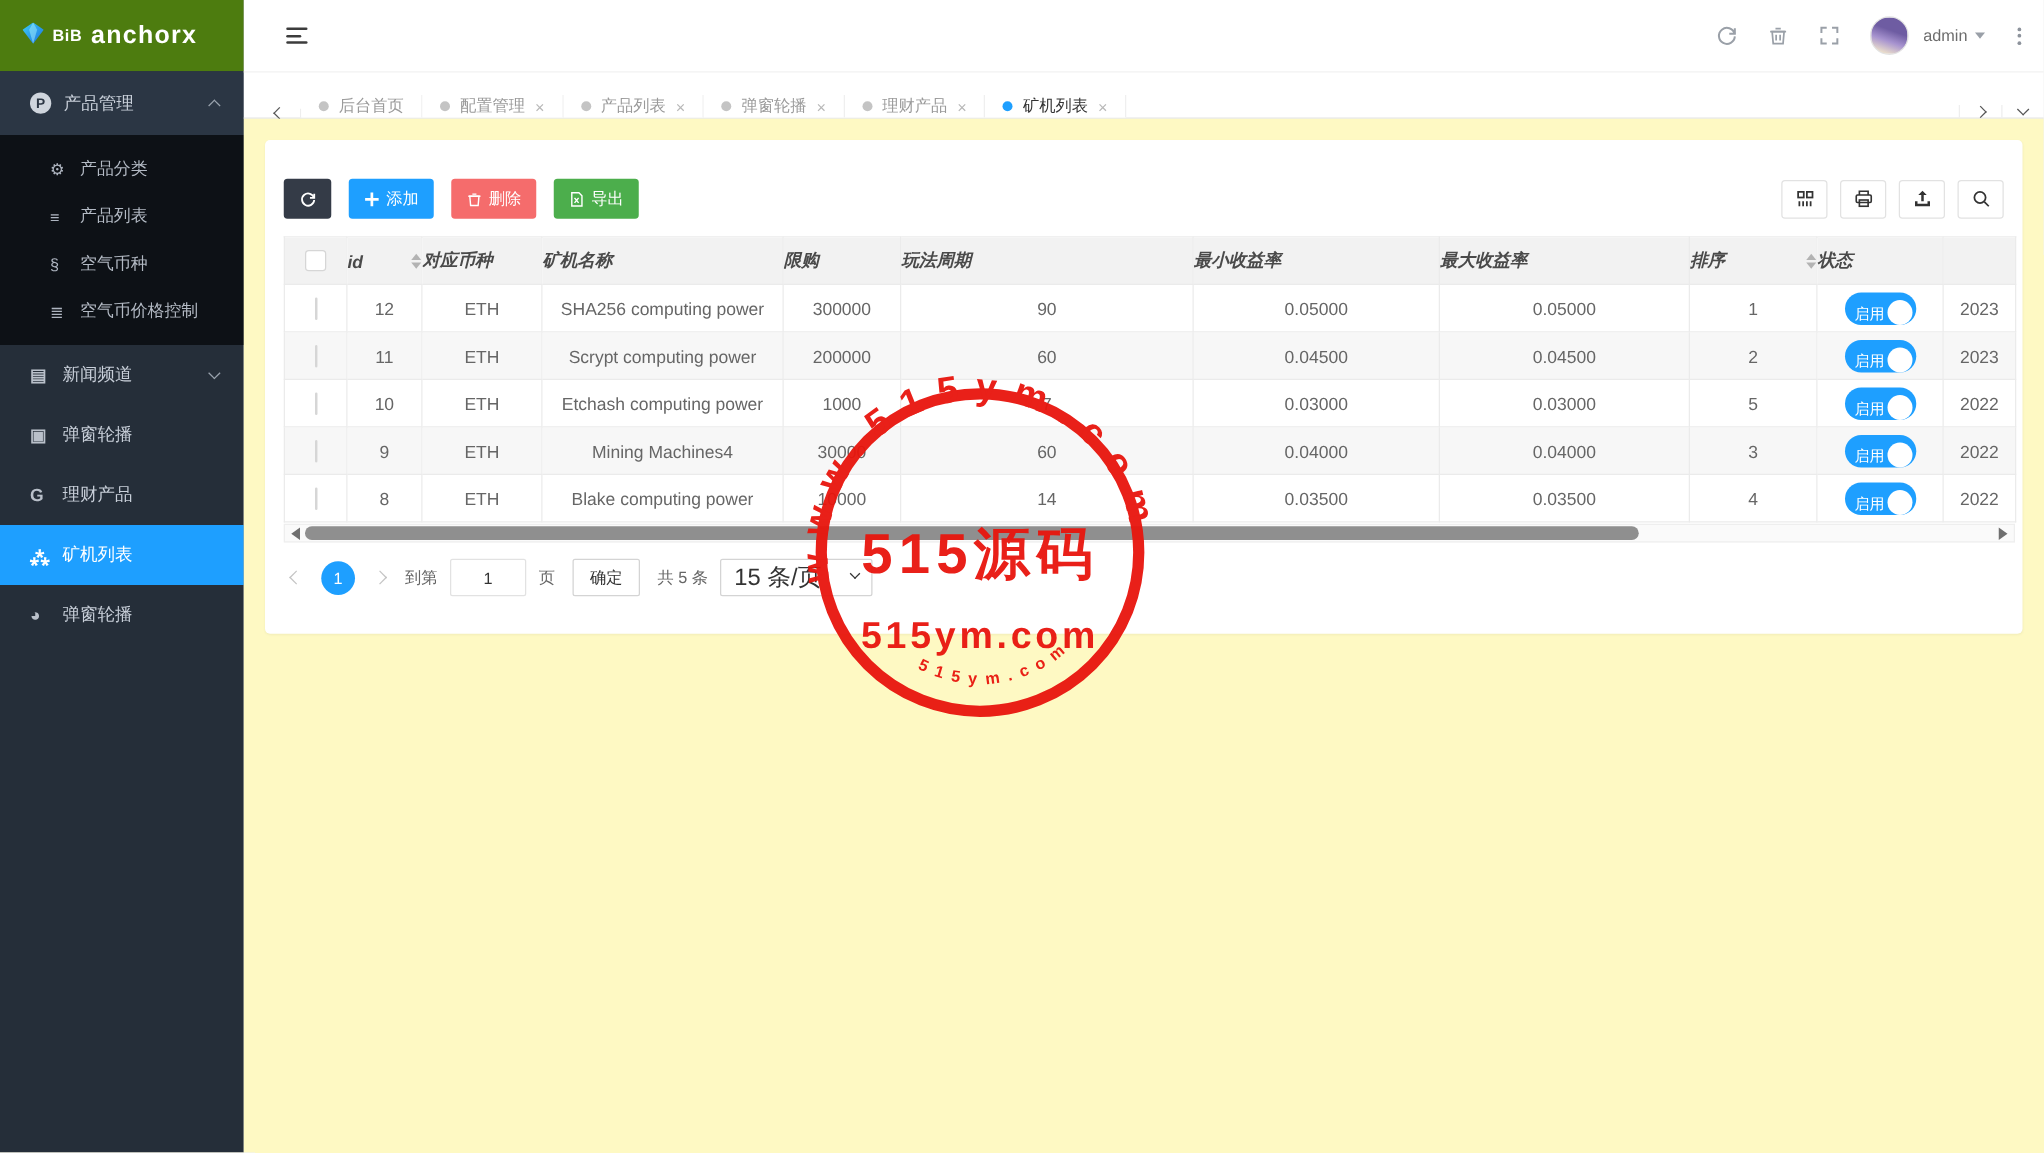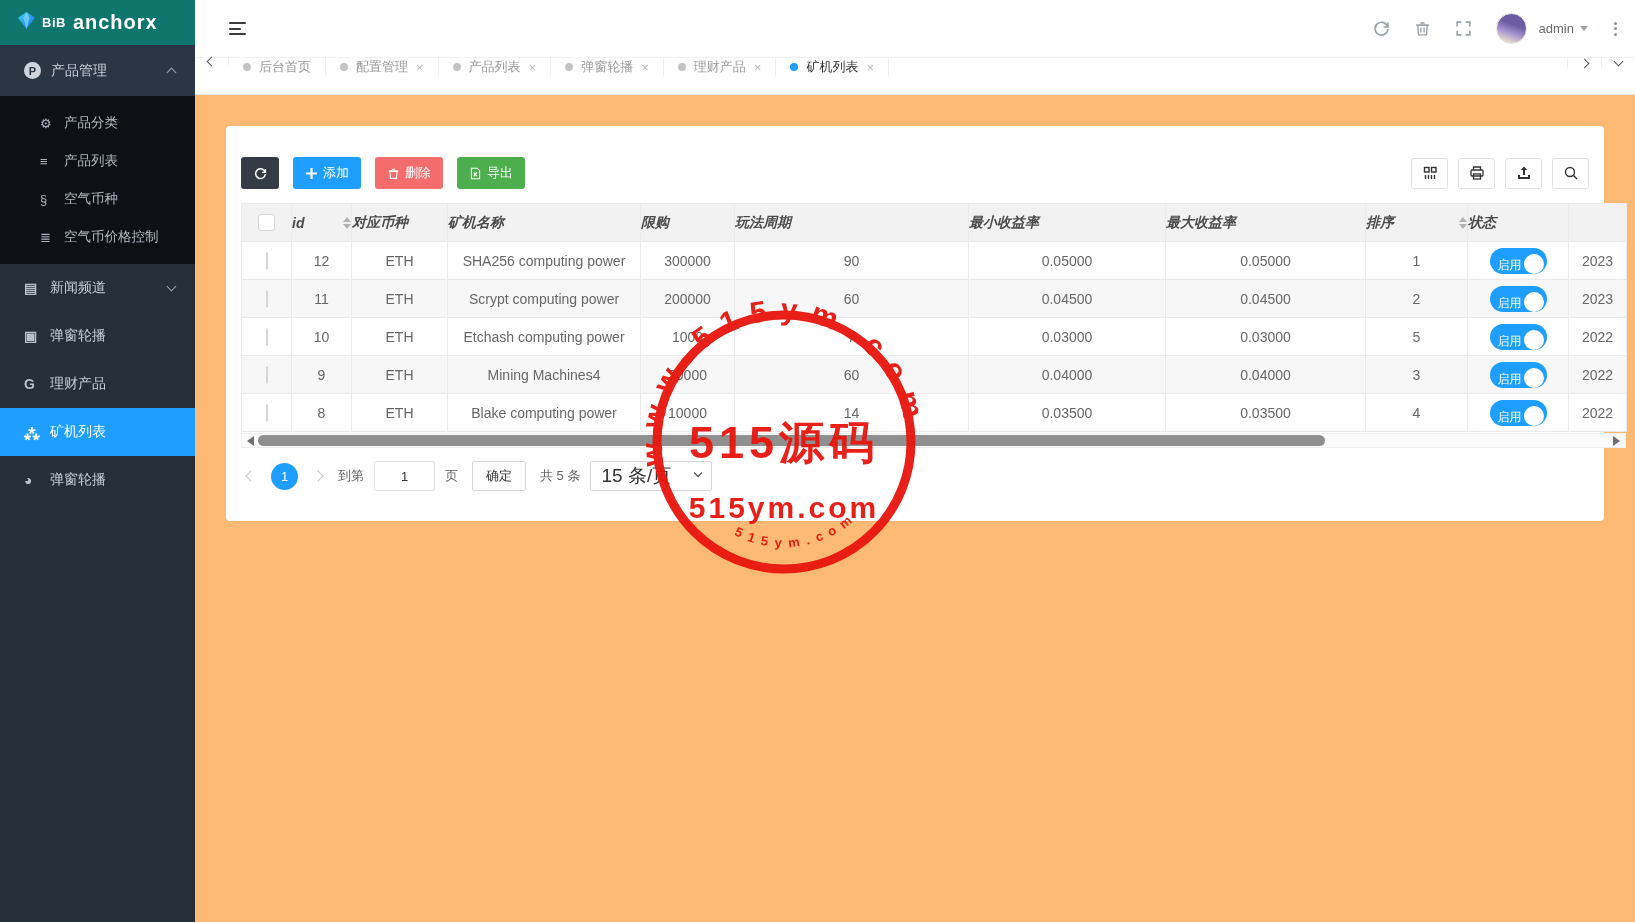--- a/index.html
+++ b/index.html
@@ -1,21 +1,21 @@
 <!DOCTYPE html>
 <html><head>
 <meta charset="utf-8">
 <style>
   * { margin:0; padding:0; box-sizing:border-box; }
   html,body { width:1635px; height:922px; overflow:hidden; font-family:"Liberation Sans", sans-serif; background:#eff1f4; }
   .app { position:relative; display:flex; width:1635px; height:922px; }
 
   
   .sidebar { width:195px; height:100%; background:#252e39; flex:0 0 195px; color:#c8cfd9; }
-  .logo { height:45px; background:#0f766e; display:flex; align-items:center; padding-left:18px; gap:7px; cursor:pointer; }
+  .logo { height:57px; background:#4d7c0f; display:flex; align-items:center; padding-left:18px; gap:7px; cursor:pointer; }
   .logo .bib { color:#fff; font-weight:bold; font-size:13px; letter-spacing:.5px; }
   .logo .brand-name { color:#fff; font-weight:bold; font-size:20px; letter-spacing:1px; }
   .menu-group-head { height:51px; background:#2b3644; display:flex; align-items:center; padding:0 20px 0 24px; font-size:14px; cursor:pointer; }
   .menu-group-head .pcircle { width:17px; height:17px; border-radius:50%; background:#cfd5dd; color:#2b3644; font-size:11px; font-weight:bold; display:flex; align-items:center; justify-content:center; margin-right:10px; }
   .submenu { background:#0d1116; padding:8px 0; }
   .sub-item { height:38px; display:flex; align-items:center; padding-left:40px; font-size:13.5px; color:#b3bac4; cursor:pointer; }
   .sub-item .ico { width:24px; font-size:13px; color:#aeb5c0; }
   .side-item { height:48px; display:flex; align-items:center; padding:0 20px 0 24px; font-size:14px; cursor:pointer; }
   .side-item .ico { width:26px; font-size:14px; color:#b9c0ca; font-weight:bold; }
   .side-item.active { background:#1E9FFF; color:#fff; }
@@ -41,33 +41,33 @@
   .hicon { width:17px; height:17px; color:#9aa0a8; cursor:pointer; }
   .hicon svg { width:100%; height:100%; display:block; }
   .avatar { width:31px; height:31px; border-radius:50%; background:linear-gradient(200deg,#6e5ca2 38%,#a793cf 62%,#e9dccb 88%); border:1px solid #e2e2e2; cursor:pointer; }
   .admin-wrap { display:flex; align-items:center; gap:6px; cursor:pointer; margin-left:-12px; }
   .admin-name { font-size:13px; color:#6c6c6c; }
   .tri-down { width:0; height:0; border-left:4px solid transparent; border-right:4px solid transparent; border-top:5px solid #9aa0a8; }
   .kebab { display:flex; flex-direction:column; gap:2.5px; cursor:pointer; padding:2px; }
   .kebab i { width:3px; height:3px; background:#8d939c; border-radius:50%; display:block; }
 
   
-  .tabbar { height:38px; background:#fff; border-bottom:1px solid #e4e4e4; border-top:1px solid #f2f2f2; display:flex; align-items:flex-start; }
+  .tabbar { height:38px; background:#fff; border-bottom:1px solid #e4e4e4; border-top:1px solid #f2f2f2; display:flex; align-items:flex-end;padding-left:12px; }
   .tab-navbtn { width:34px; display:flex; align-items:center; justify-content:center; border-right:1px solid #eee; cursor:pointer; }
   .tab-navbtn.rb { border-right:none; border-left:1px solid #eee; }
   .tabs { display:flex; }
   .tab { display:flex; align-items:center; gap:8px; padding:0 14px; border-right:1px solid #efefef; font-size:13px; color:#9a9a9a; cursor:pointer; background:#fff; }
   .tab .dot { width:8px; height:8px; border-radius:50%; background:#c4c4c4; }
   .tab.active { color:#333; }
   .tab.active .dot { background:#1E9FFF; }
   .tab .x { font-size:13px; color:#b8b8b8; cursor:pointer; line-height:1; }
   .tab-right { margin-left:auto; display:flex; }
 
   
-  .content { flex:1; background:#fdba74; padding:31px; position:relative; }
+  .content { flex:1; background:#fef9c3; padding:17px; position:relative; }
   .card { background:#fff; border-radius:4px; box-shadow:0 1px 2px rgba(0,0,0,.05); padding:15px 15px 30px 15px; min-height:380px; }
   .toolbar { display:flex; align-items:center; margin-top:16px; }
   .btn { height:32px; border:none; border-radius:3px; color:#fff; font-size:13px; display:flex; align-items:center; gap:5px; padding:0 12px; cursor:pointer; font-family:inherit; }
   .btn svg { width:13px; height:13px; }
   .btn.dark { background:#343b47; width:38px; justify-content:center; padding:0; }
   .btn.blue { background:#1E9FFF; margin-left:14px; }
   .btn.red { background:#f56c6c; margin-left:14px; }
   .btn.green { background:#4cae4c; margin-left:14px; }
   .tool-right { margin-left:auto; display:flex; gap:10px; }
   .icon-btn { width:37px; height:31px; border:1px solid #e2e2e2; background:#fff; border-radius:3px; display:flex; align-items:center; justify-content:center; color:#333; cursor:pointer; }

